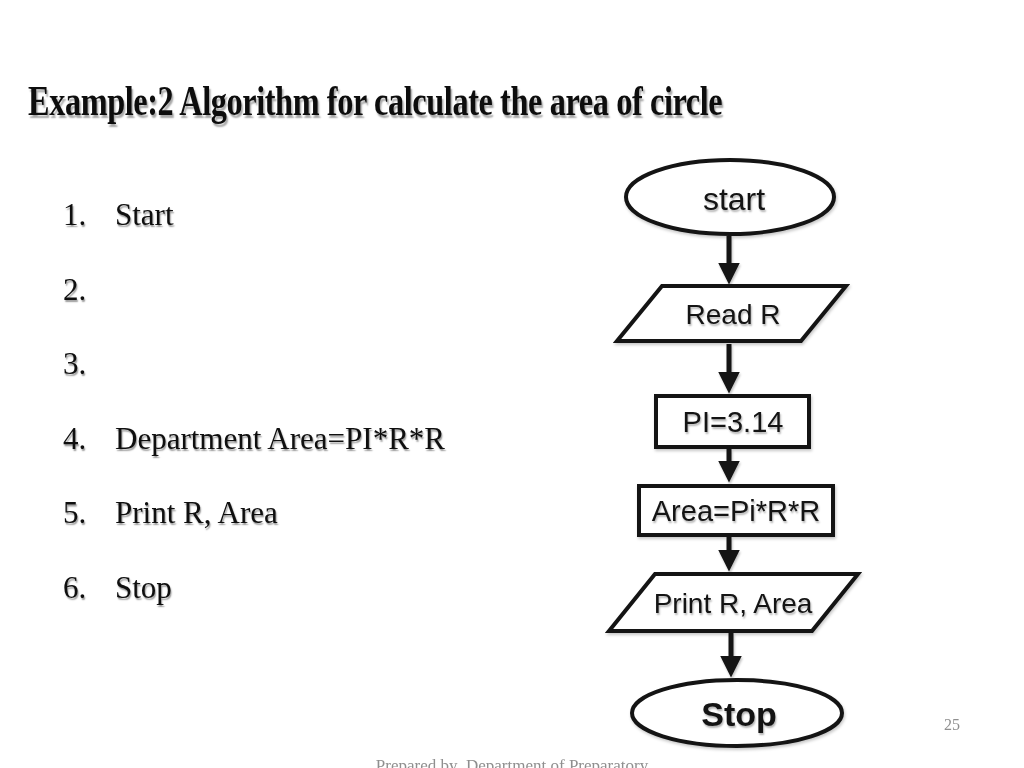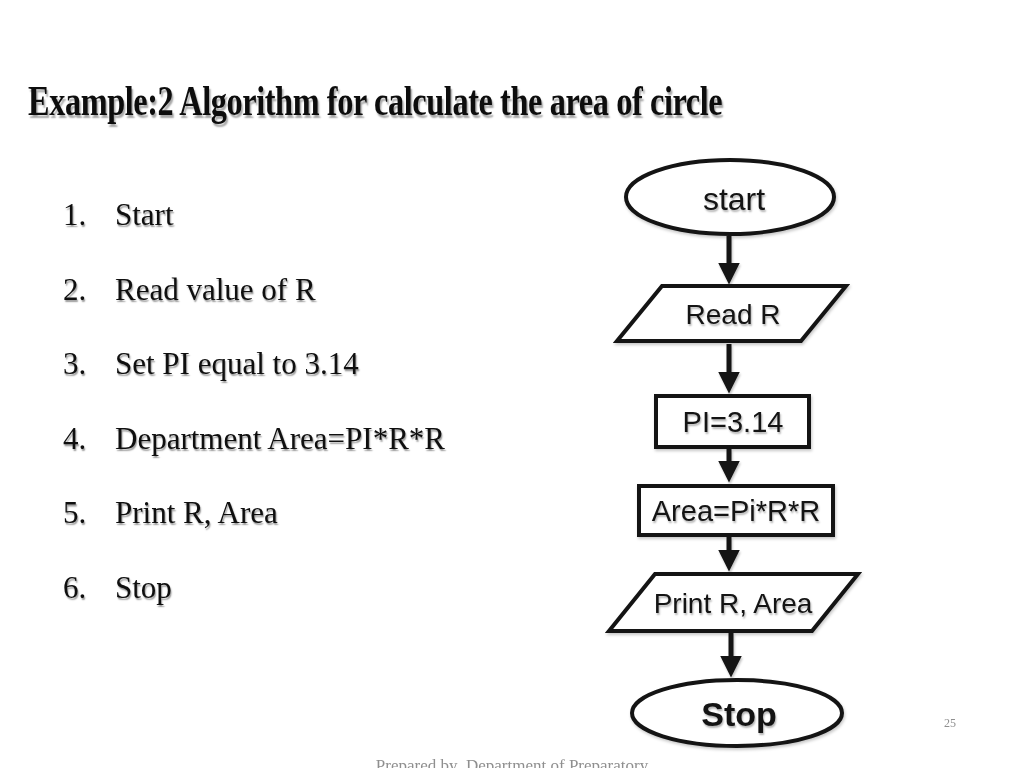--- a/index.html
+++ b/index.html
@@ -21,21 +21,21 @@
     text-shadow:1px 2px 1.5px rgba(0,0,0,0.4);
   }
   .step .num { width:52px; flex:0 0 52px; }
   .footer {
     position:absolute; left:0; right:0; top:711px; z-index:1;
     text-align:center; font-size:17px; line-height:22px;
     color:#8f8f8f; white-space:pre-wrap;
   }
   .page-num {
     position:absolute; left:944px; top:716px; z-index:1;
-    font-size:12px; color:#8f8f8f;
+    font-size:16px; color:#8f8f8f;
   }
   .flowchart { position:absolute; left:0; top:0; z-index:2; }
   .shape {
     fill:#ffffff; stroke:#141414; stroke-width:4;
     filter:drop-shadow(1.5px 2.5px 1.5px rgba(0,0,0,0.22));
   }
   .arrow {
     stroke:#141414; stroke-width:5; fill:none;
     filter:drop-shadow(1.5px 2px 1px rgba(0,0,0,0.25));
   }
@@ -51,25 +51,23 @@
 
   <h1 class="title">Example:2 Algorithm for calculate the area of circle</h1>
 
   <div class="steps">
     <div class="step">
       <span class="num">1.</span>
       <span class="txt">Start</span>
     </div>
     <div class="step">
       <span class="num">2.</span>
-      <span class="txt">Read value of R</span>
     </div>
     <div class="step">
       <span class="num">3.</span>
-      <span class="txt">Set PI equal to 3.14</span>
     </div>
     <div class="step">
       <span class="num">4.</span>
       <span class="txt">Department Area=PI*R*R</span>
     </div>
     <div class="step">
       <span class="num">5.</span>
       <span class="txt">Print R, Area</span>
     </div>
     <div class="step">

